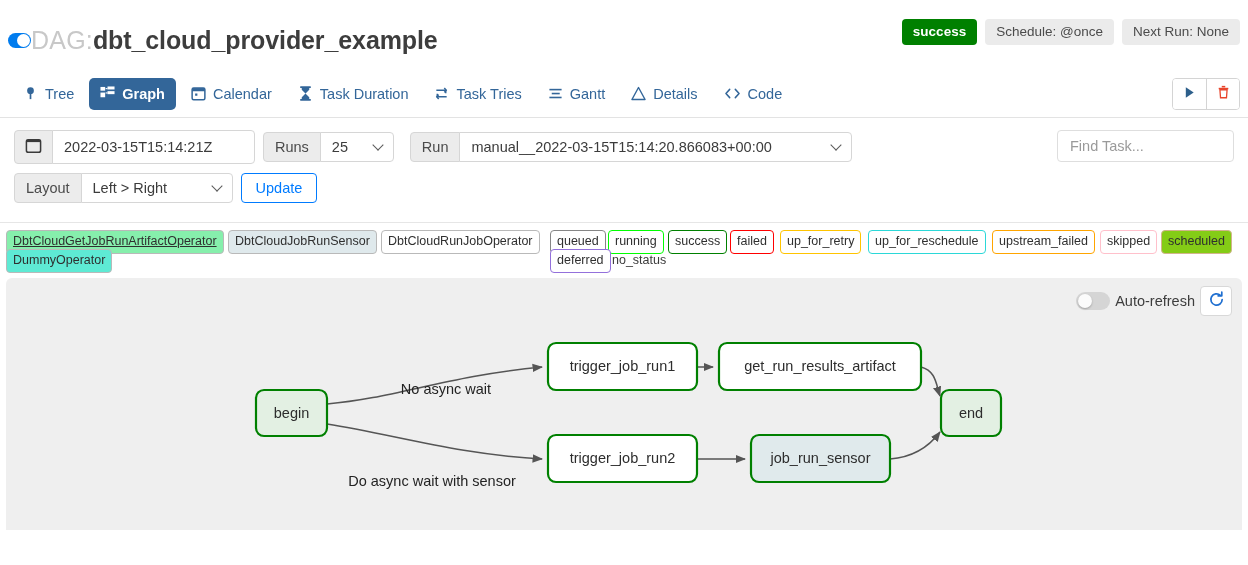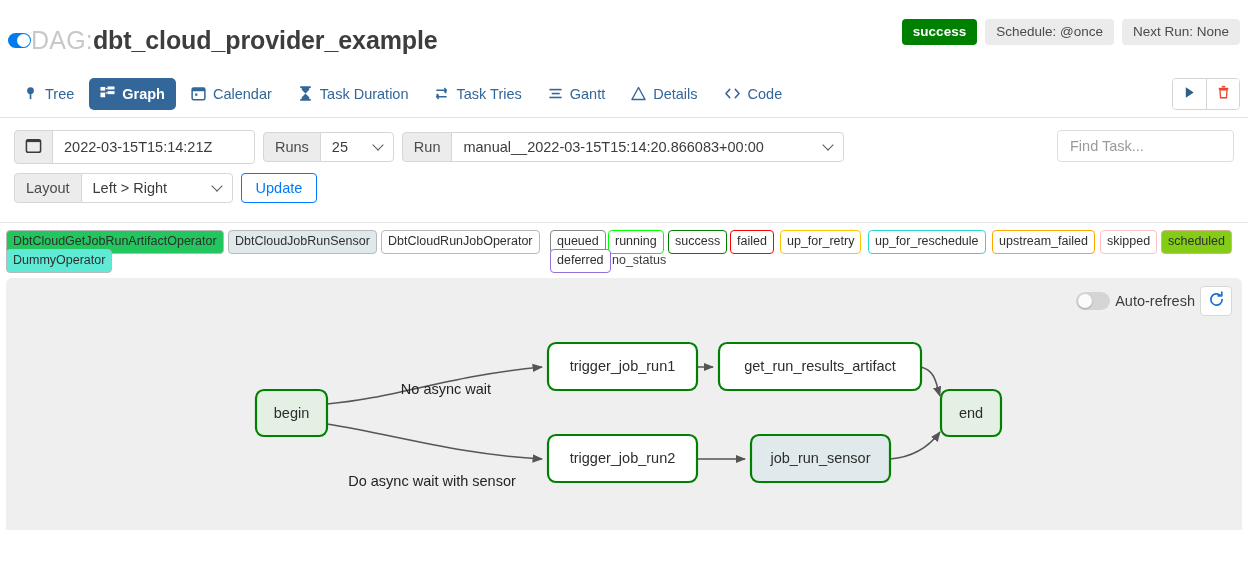--- a/index.html
+++ b/index.html
@@ -401,40 +401,40 @@
         </span>
       </div>
       <div class="field date-field">2022-03-15T15:14:21Z</div>
     </div>
 
     <div class="grp" style="margin-left:8px">
       <div class="addon">Runs</div>
       <div class="field sel" style="min-width:74px">25</div>
     </div>
 
-    <div class="grp" style="margin-left:8px">
+    <div class="grp" style="margin-left:16px">
       <div class="addon">Run</div>
       <div class="field sel run-field">manual__2022-03-15T15:14:20.866083+00:00</div>
     </div>
   </div>
 
   <div class="ctl-row">
     <div class="grp">
       <div class="addon">Layout</div>
       <div class="field sel layout-field">Left &gt; Right</div>
     </div>
     <button class="btn-update">Update</button>
   </div>
 
   <div class="find-task">Find Task...</div>
 </div>
 
 <div class="legend">
 
-  <span class="legend-chip" style="left:6px; top:7px; background:#22c55e; border:1px solid #b9b9b9;">DbtCloudGetJobRunArtifactOperator</span>
+  <span class="legend-chip" style="left:6px; top:7px; background:#86efac; border:1px solid #b9b9b9;text-decoration:underline;">DbtCloudGetJobRunArtifactOperator</span>
   <span class="legend-chip" style="left:228px; top:7px; background:#dfe9ec; border:1px solid #b9b9b9;">DbtCloudJobRunSensor</span>
   <span class="legend-chip" style="left:381px; top:7px; background:#ffffff; border:1px solid #b9b9b9;">DbtCloudRunJobOperator</span>
   <span class="legend-chip" style="left:6px; top:26px; background:#5eead4; border:1px solid #b9b9b9;">DummyOperator</span>
 
   <span class="legend-chip" style="left:550px; top:7px; background:#ffffff; border:1.6px solid #868686;">queued</span>
   <span class="legend-chip" style="left:608px; top:7px; background:#ffffff; border:1.6px solid #00ff00;">running</span>
   <span class="legend-chip" style="left:668px; top:7px; background:#ffffff; border:1.6px solid #008000;">success</span>
   <span class="legend-chip" style="left:730px; top:7px; background:#ffffff; border:1.6px solid #ff0000;">failed</span>
   <span class="legend-chip" style="left:780px; top:7px; background:#ffffff; border:1.6px solid #ffc400;">up_for_retry</span>
   <span class="legend-chip" style="left:868px; top:7px; background:#ffffff; border:1.6px solid #2bd8d8;">up_for_reschedule</span>

